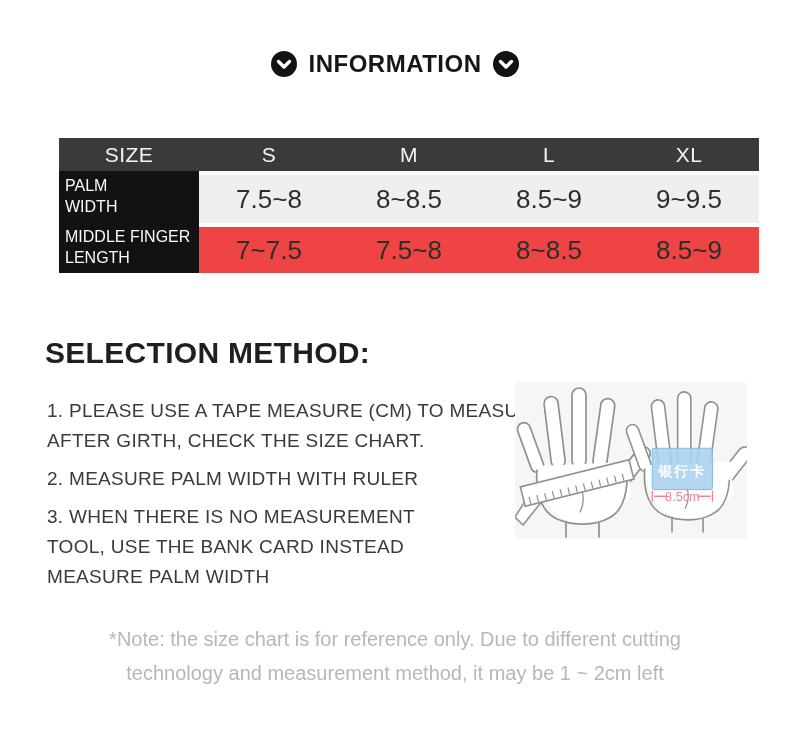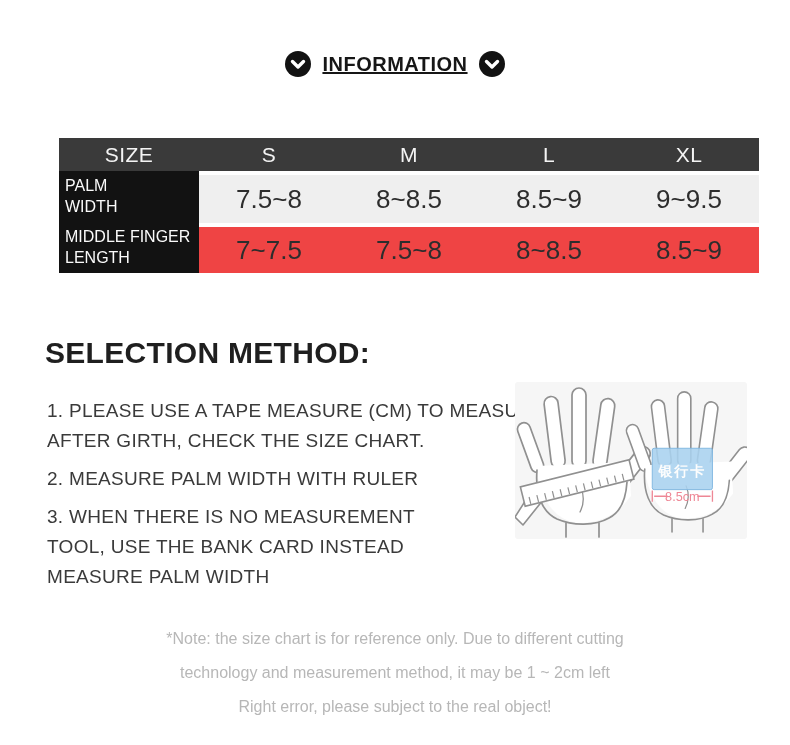--- a/index.html
+++ b/index.html
@@ -2,21 +2,21 @@
 <html><head>
 <meta charset="utf-8">
 <style>
   * { margin:0; padding:0; box-sizing:border-box; }
   body { background:#fff; font-family:"Liberation Sans","DejaVu Sans",sans-serif; }
   .page { position:relative; width:790px; height:745px; background:#ffffff; overflow:hidden; }
 
   
   .info-header { position:absolute; top:48px; left:0; right:0; height:32px;
     display:flex; align-items:center; justify-content:center; gap:10px; }
-  .info-header h1 { font-size:20px; font-weight:700; color:#161616; letter-spacing:0.5px;text-decoration:underline; }
+  .info-header h1 { font-size:24px; font-weight:700; color:#161616; letter-spacing:0.5px; }
   .dot-icon { width:28px; height:28px; display:inline-flex; }
 
   
   .size-table { position:absolute; top:138px; left:59px; width:700px;
     display:grid; grid-template-columns:140px repeat(4,1fr); grid-template-rows:33px 52px 50px; }
   .th { background:#3a3a3a; color:#f4f4f4; display:flex; align-items:center; justify-content:center;
     font-size:21px; font-weight:400; letter-spacing:0.5px; }
   .rl { background:#121212; color:#fafafa; display:flex; flex-direction:column; align-items:flex-start;
     justify-content:center; text-align:center; font-size:16px; line-height:1.3; padding:0 6px; }
   .td { background:#efefef; display:flex; align-items:center; justify-content:center;
@@ -30,21 +30,21 @@
     color:#3a3a3a; letter-spacing:0.3px; }
   .step { margin-bottom:8px; }
   .line { display:block; line-height:30px; }
   .clip { white-space:nowrap; overflow:hidden; width:468px; }
 
   
   .illustration { position:absolute; top:382px; left:515px; width:232px; height:157px; }
 
   
   .note { position:absolute; top:622px; left:0; right:0; text-align:center;
-    color:#b7b7b7; font-size:16px; }
+    color:#b7b7b7; font-size:20px; }
   .note-line { line-height:34px; }
 </style>
 </head>
 <body>
 
 <div class="page">
 
   <div class="info-header">
     <span class="dot-icon">
       <svg viewBox="0 0 28 28" width="28" height="28">
@@ -140,16 +140,15 @@
           <path d="M14,113 H28 M60,113 H74"></path>
         </g>
         <text x="44" y="118" text-anchor="middle" font-size="13.5" fill="#ee8795">8.5cm</text>
       </g>
     </svg>
   </div>
 
   <div class="note">
     <div class="note-line">*Note: the size chart is for reference only. Due to different cutting</div>
     <div class="note-line">technology and measurement method, it may be 1 ~ 2cm left</div>
-    <div class="note-line">Right error, please subject to the real object!</div>
   </div>
 
 </div>
 
 </body></html>

